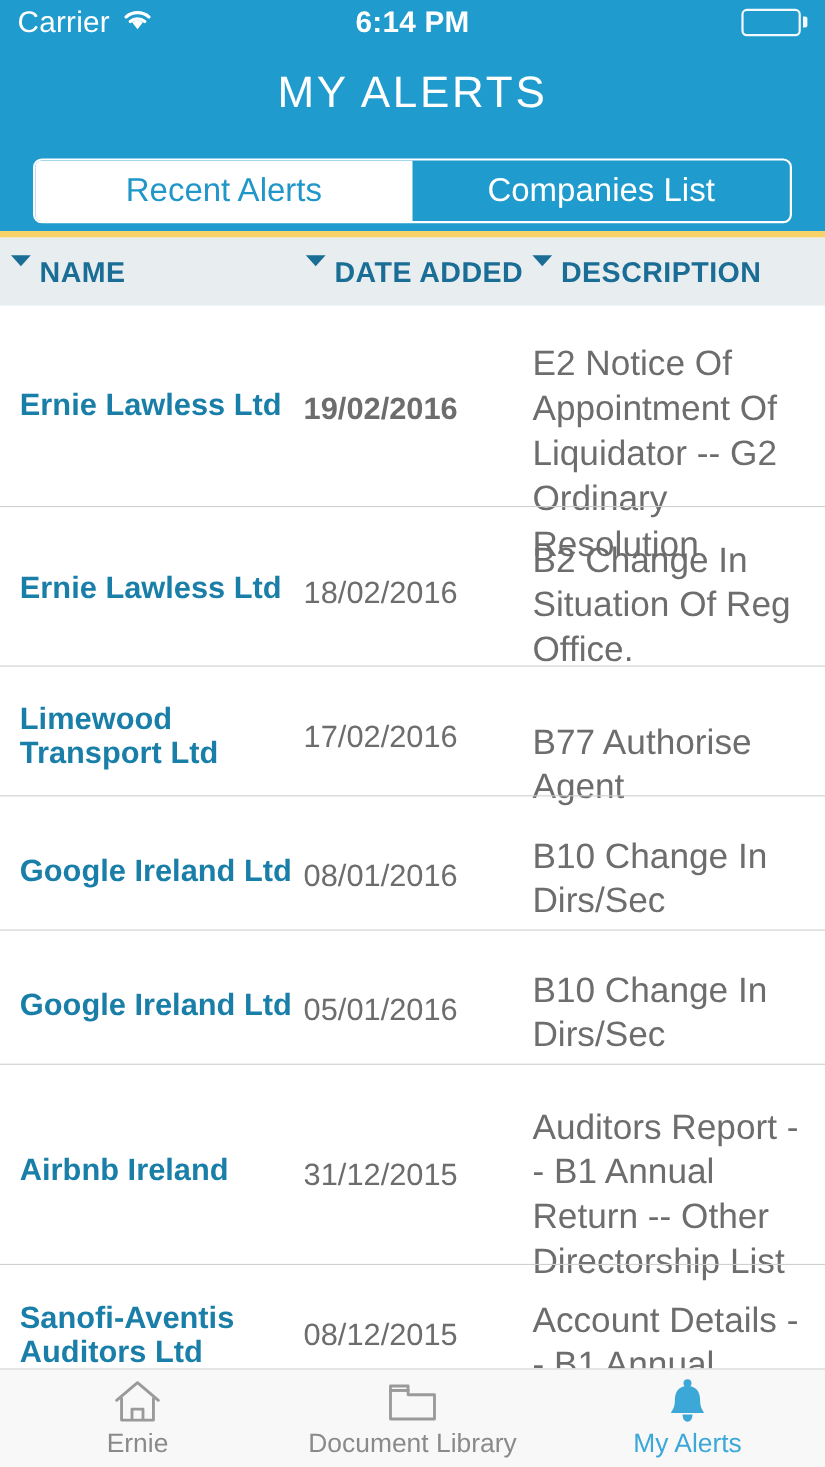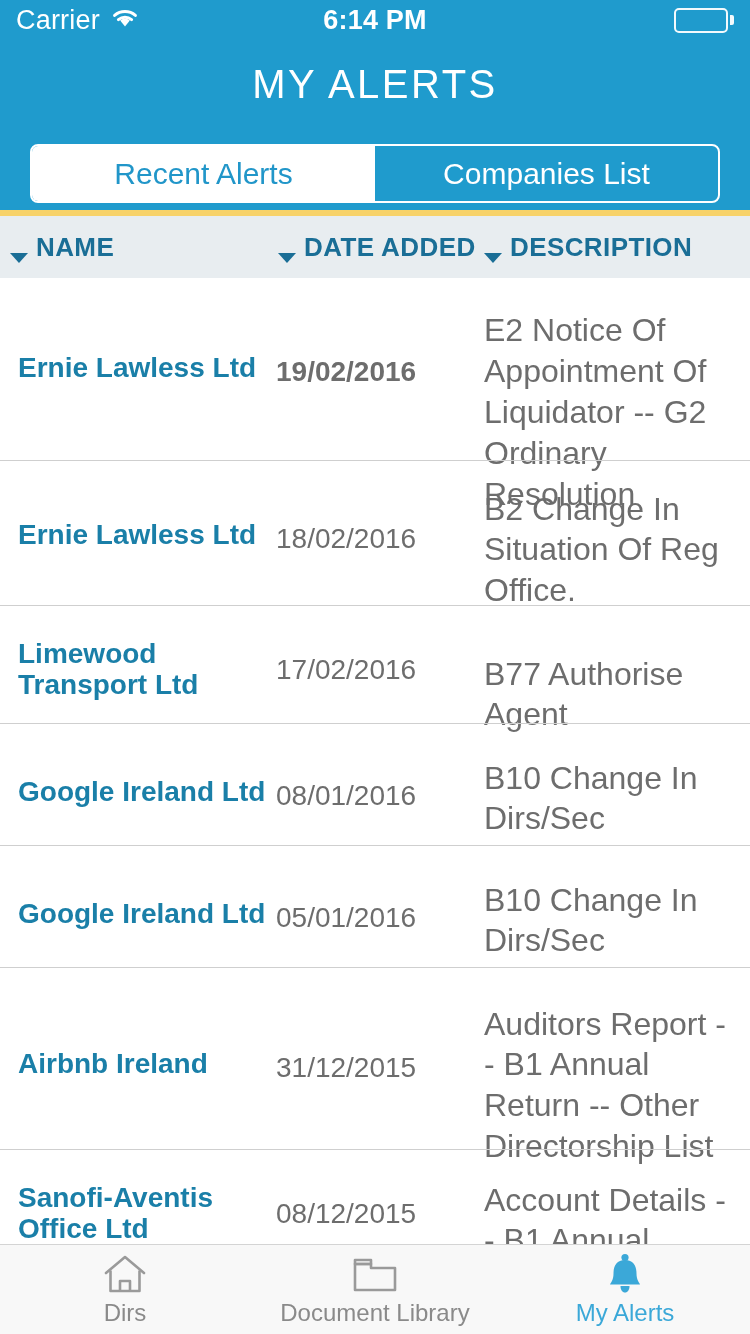--- a/index.html
+++ b/index.html
@@ -48,21 +48,21 @@
   .seg.active { background:#ffffff; color:#2196c9;text-align:right; }
 
   .accent-bar { position:absolute; top:210px; left:0; width:750px; height:6px; background:#f7d269; }
 
   
   .col-header {
     position:absolute; top:216px; left:0; width:750px; height:62px;
     background:#e8edf0; display:flex; align-items:center;
   }
   .col {
-    display:flex; align-items:flex-end; gap:8px;
+    display:flex; align-items:flex-start; gap:8px;
     color:#1a6e96; font-size:26px; font-weight:bold; letter-spacing:.4px;
   }
   .col-name { position:absolute; left:10px; }
   .col-date { position:absolute; left:278px; }
   .col-desc { position:absolute; left:484px; }
   .tri { width:0; height:0; border-left:9px solid transparent; border-right:9px solid transparent; border-top:10px solid #1a6e96; }
 
   
   .list { position:absolute; top:278px; left:0; width:750px; height:966px; overflow:hidden; background:#fff; }
   .row { position:relative; display:flex; align-items:center; width:750px; padding:0; }
@@ -185,39 +185,39 @@
     <div class="row" style="height:182px;">
       <div class="row-inner" style="height:182px;">
         <div class="cell c-name" style="top:62px;">Airbnb Ireland</div>
         <div class="cell c-date" style="top:66px;">31/12/2015</div>
         <div class="cell c-desc" style="top:18px;">Auditors Report -- B1 Annual Return -- Other Directorship List</div>
       </div>
     </div>
 
     <div class="row" style="height:120px;">
       <div class="row-inner" style="height:120px;">
-        <div class="cell c-name" style="top:14px;">Sanofi-Aventis Office Ltd</div>
+        <div class="cell c-name" style="top:14px;">Sanofi-Aventis Auditors Ltd</div>
         <div class="cell c-date" style="top:30px;">08/12/2015</div>
         <div class="cell c-desc" style="top:12px;">Account Details -- B1 Annual Return</div>
       </div>
     </div>
 
   </div>
 
   <div class="tabbar">
 
     <div class="tab">
       <span class="tab-icon">
         <svg width="46" height="42" viewBox="0 0 46 42">
           <path d="M4 20 L23 4 L42 20" stroke="#9a9a9a" stroke-width="2.6" fill="none" stroke-linejoin="round" stroke-linecap="round"></path>
           <path d="M8.5 17.5 V38 H37.5 V17.5" stroke="#9a9a9a" stroke-width="2.6" fill="none" stroke-linejoin="round"></path>
           <path d="M18 38 V28 H28 V38" stroke="#9a9a9a" stroke-width="2.6" fill="none" stroke-linejoin="round"></path>
         </svg>
       </span>
-      <span class="tab-label">Dirs</span>
+      <span class="tab-label">Ernie</span>
     </div>
 
     <div class="tab">
       <span class="tab-icon">
         <svg width="48" height="40" viewBox="0 0 48 40">
           <path d="M4 10 H20 V14 H44 V36 H4 Z" stroke="#9a9a9a" stroke-width="2.6" fill="none" stroke-linejoin="round"></path>
           <path d="M4 10 H20 V6 H4 Z" stroke="#9a9a9a" stroke-width="2.6" fill="none" stroke-linejoin="round"></path>
         </svg>
       </span>
       <span class="tab-label">Document Library</span>

